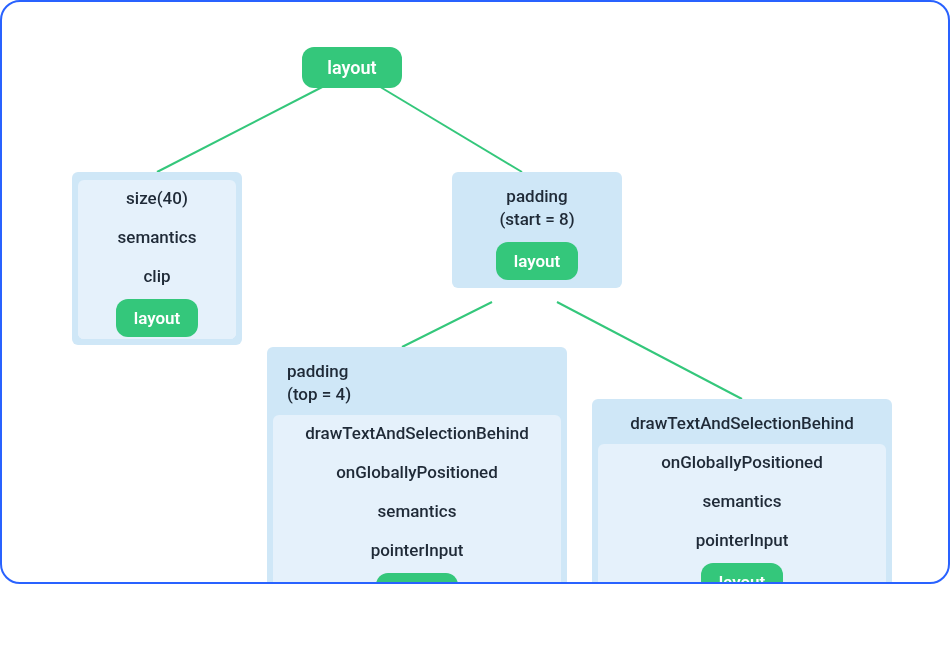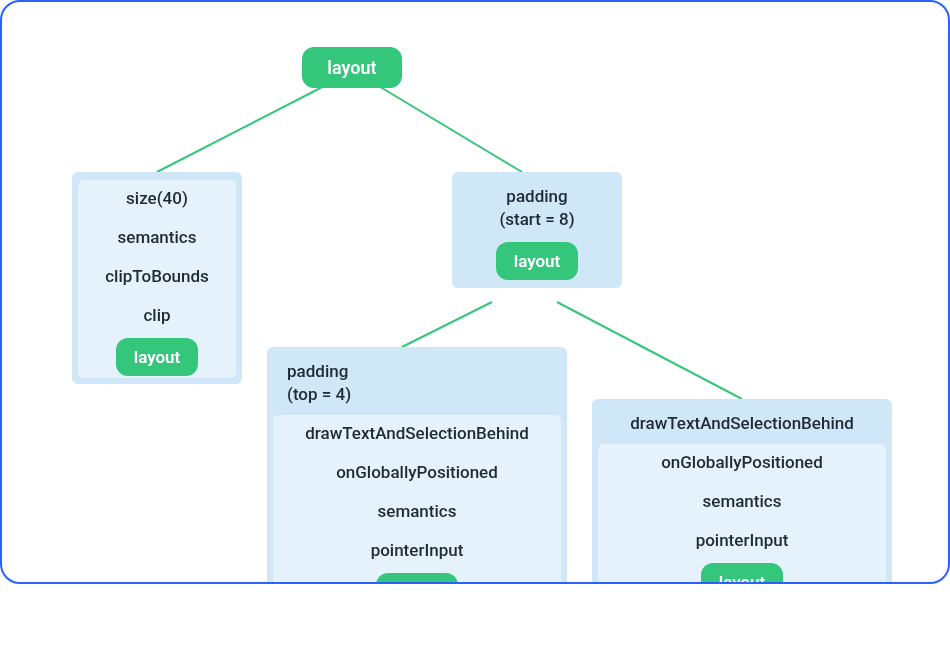--- a/index.html
+++ b/index.html
@@ -83,21 +83,20 @@
   <div class="pill" style="left:300px; top:45px; width:100px;">
     <span>layout</span>
   </div>
 
   <div class="box" style="left:70px; top:170px; width:170px;">
     <div class="nest">
       <div class="row">size(40)</div>
       <div class="nest">
         <div class="row">semantics</div>
         <div class="nest">
-          <div class="row">clipToBounds</div>
           <div class="nest">
             <div class="row">clip</div>
             <div style="text-align:center;">
               <span class="inner-pill">layout</span>
             </div>
           </div>
         </div>
       </div>
     </div>
   </div>

